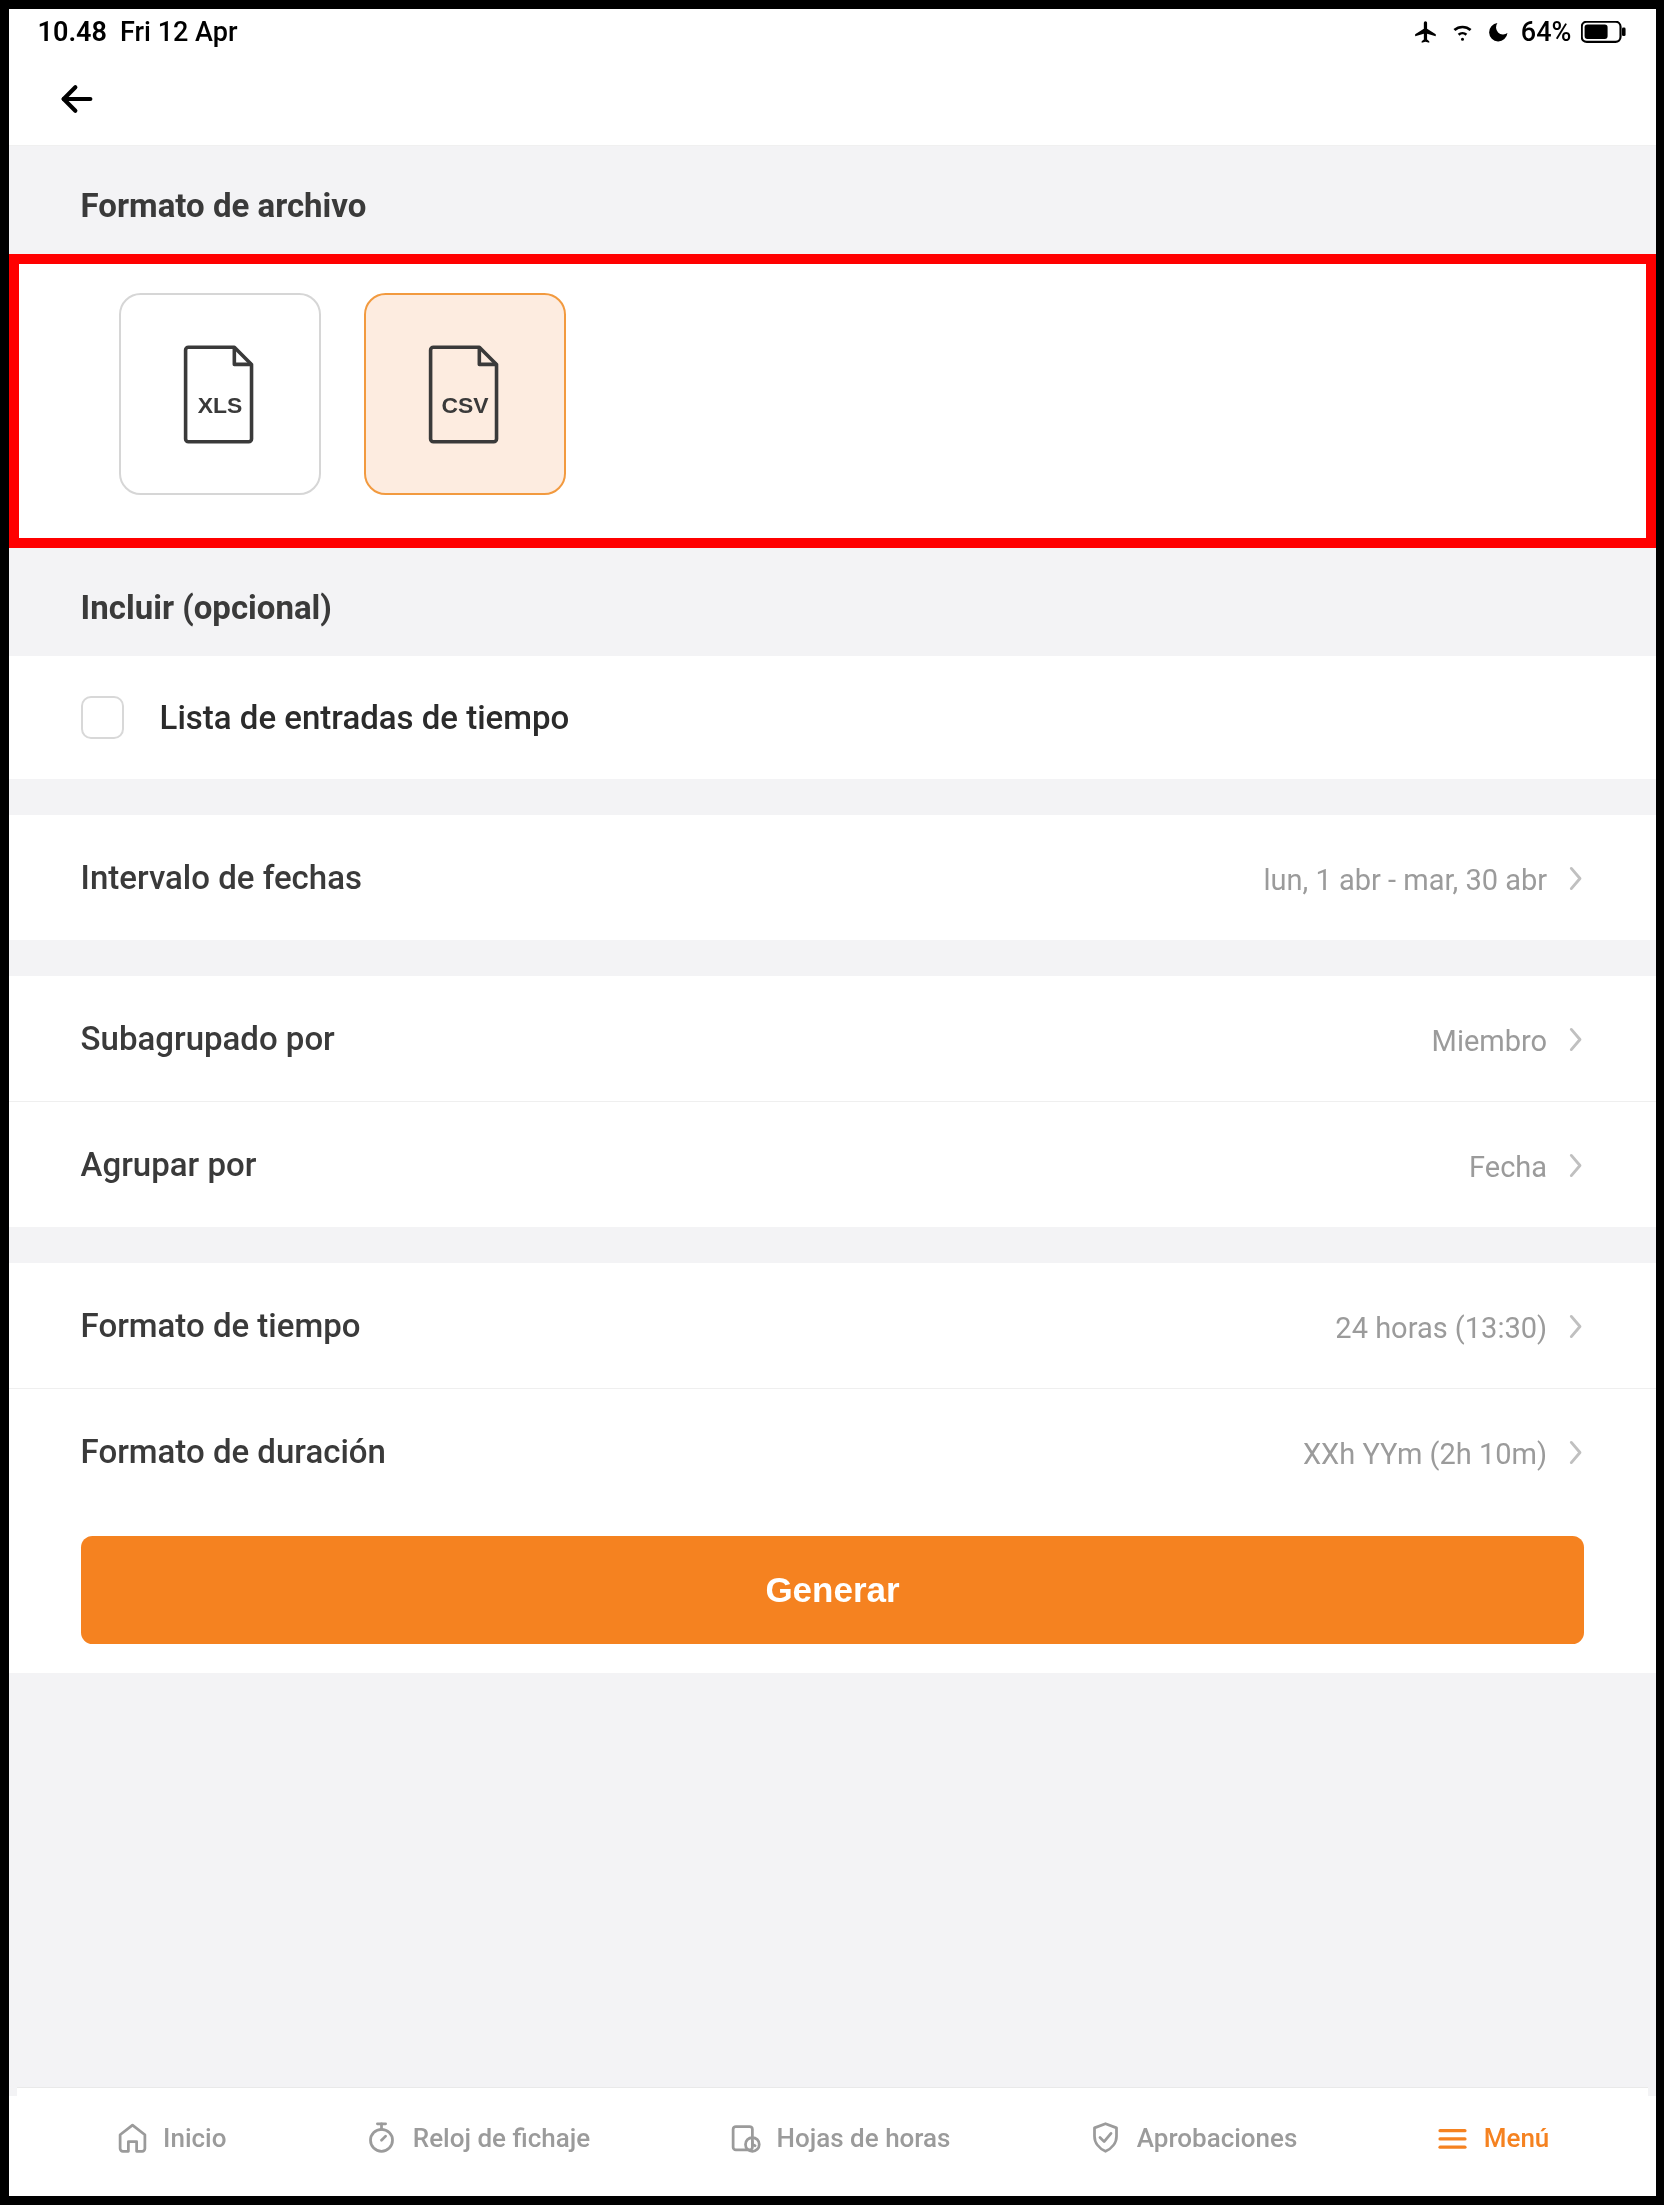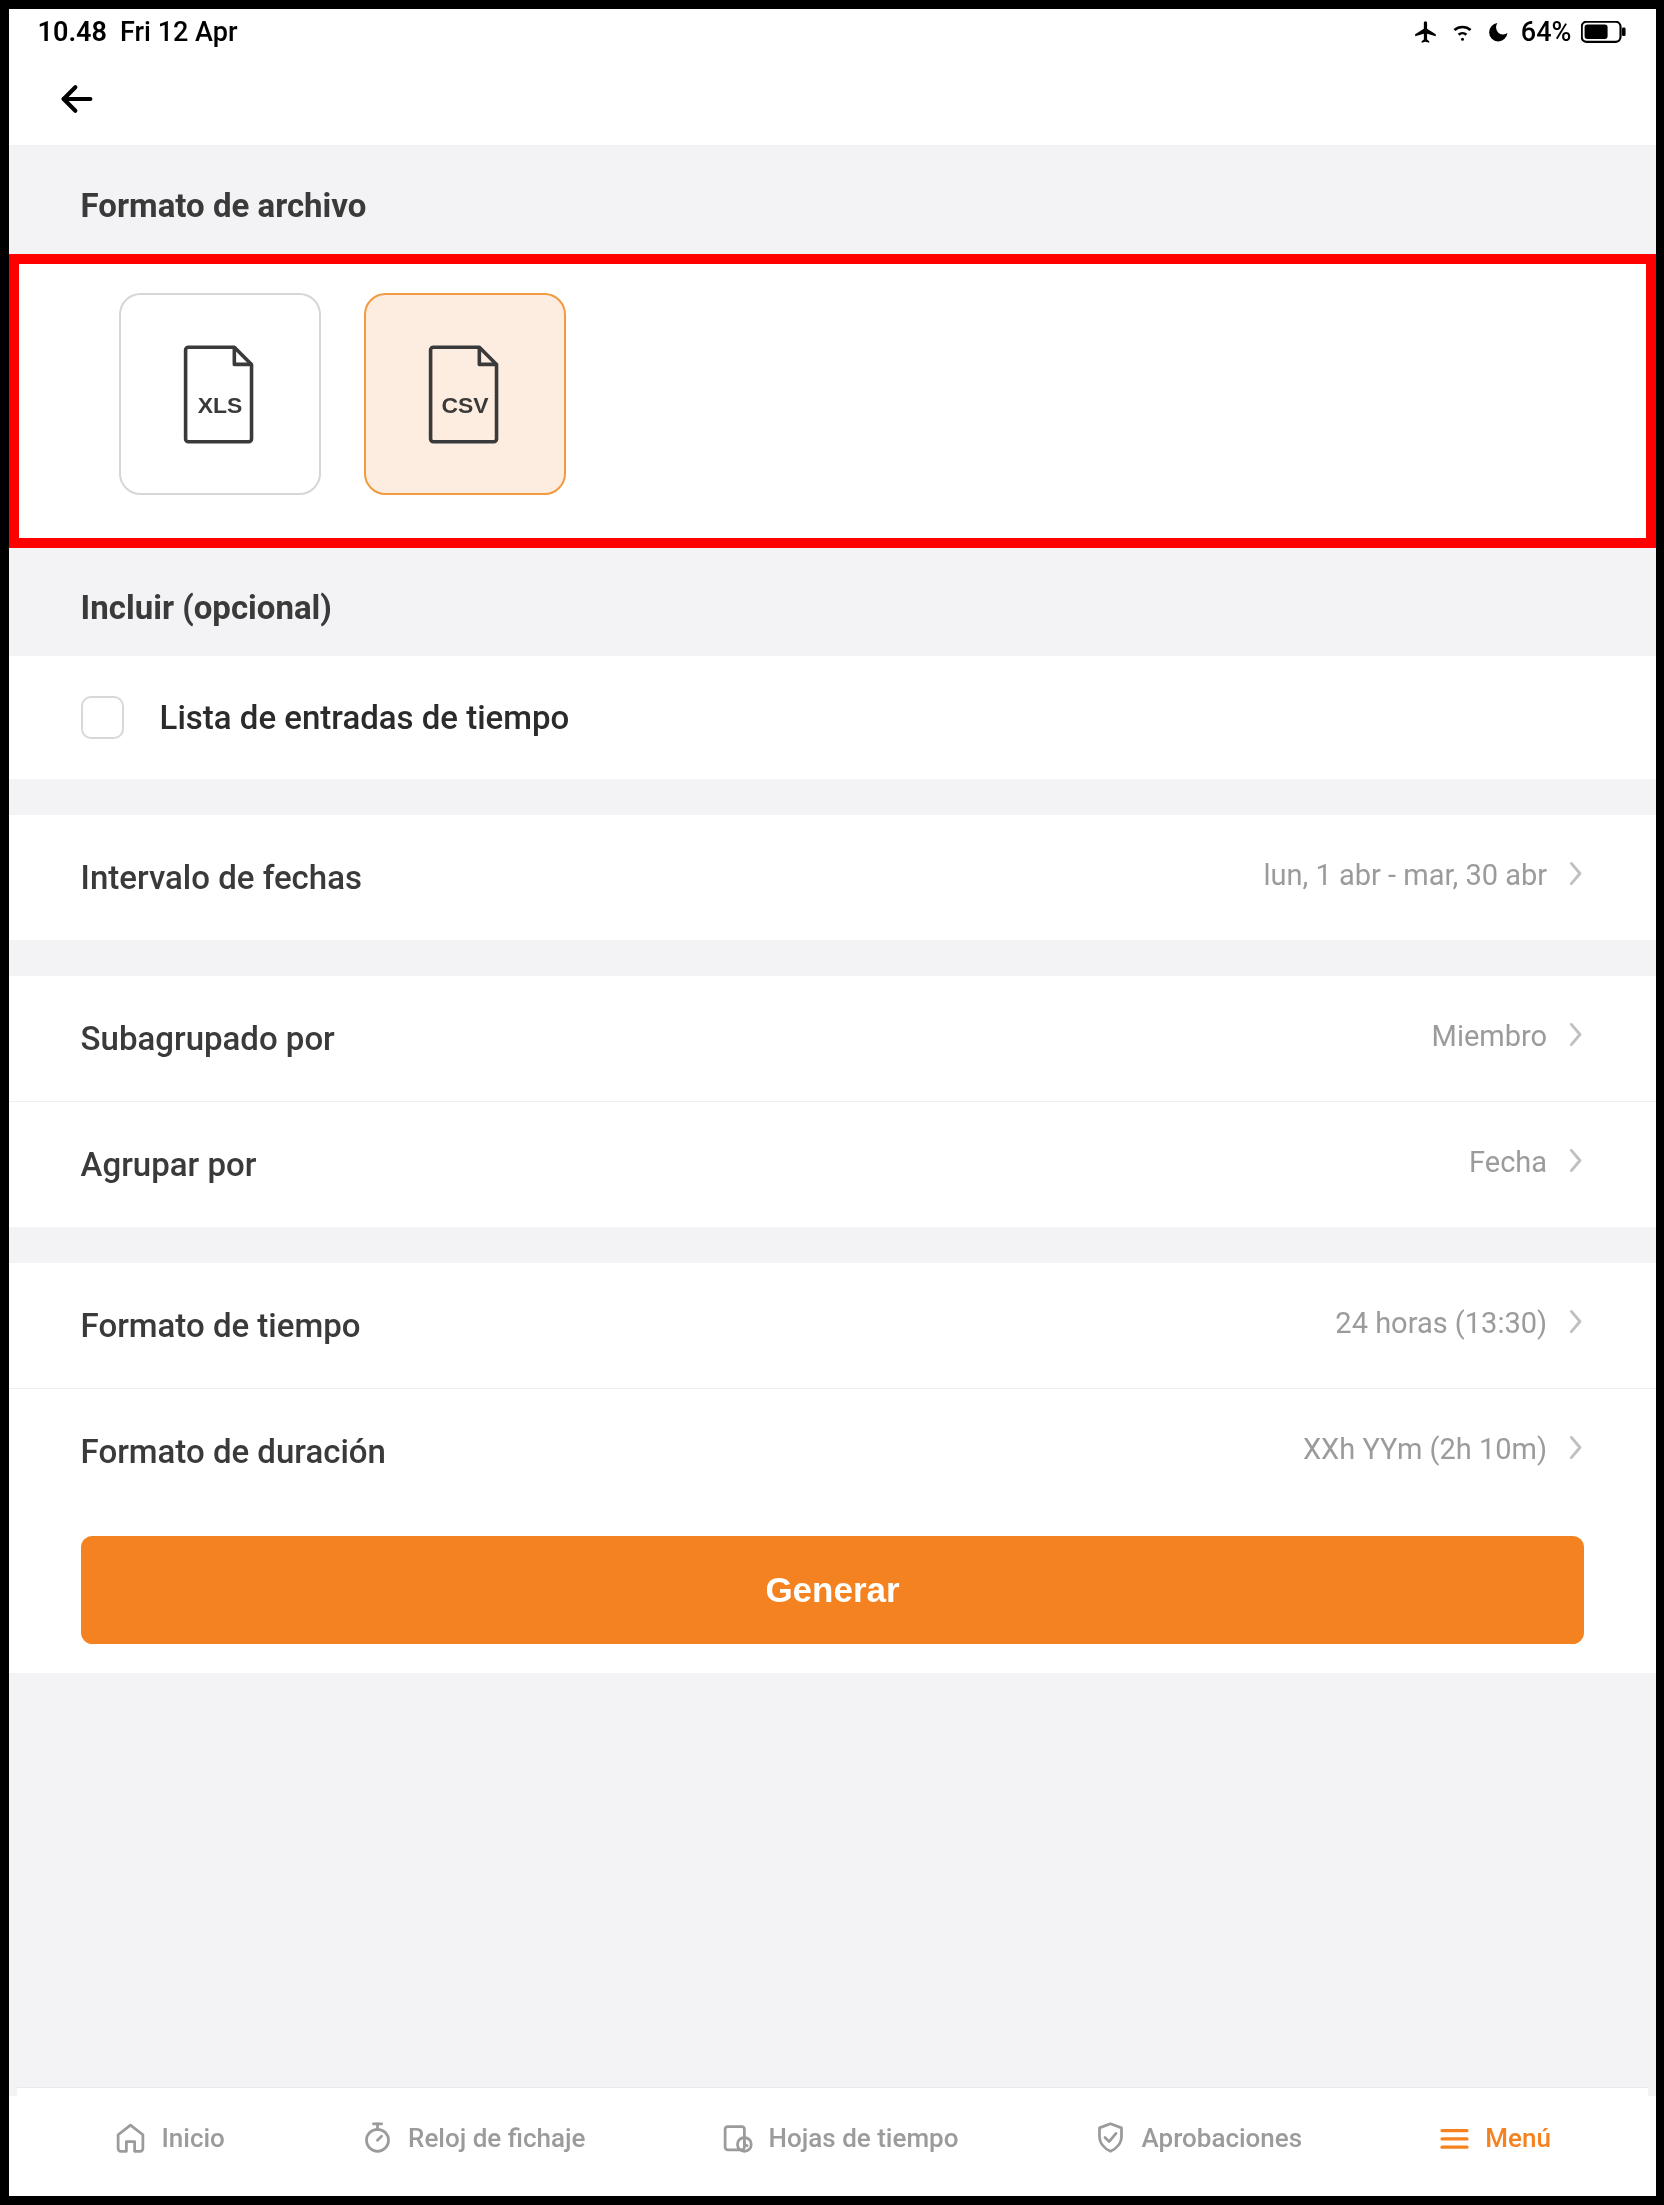--- a/index.html
+++ b/index.html
@@ -60,21 +60,21 @@
     display:flex; align-items:center; gap: 36px; padding: 40px 72px;
   }
   .chk {
     width: 43px; height: 43px; border: 2.2px solid #d8d8d8; border-radius: 10px; background:#fff;
     cursor:pointer;
   }
   .check-label { font-size: 33px; font-weight: 500; color: #2b2b2b; }
 
   
   .list-row {
-    display:flex; align-items:flex-start; justify-content:space-between;
+    display:flex; align-items:flex-end; justify-content:space-between;
     padding: 43px 72px; background:#fff; cursor:pointer;
   }
   .list-row + .list-row { border-top: 1.4px solid #efefef; }
   .row-label { font-size: 33px; font-weight: 500; color: #3a3a3a; }
   .row-value-wrap { display:flex; align-items:center; gap: 20px; }
   .row-value { font-size: 29px; color: #9b9b9b; }
   .chev { color:#c0c0c0; }
 
   .gap { height: 36px; background:#f3f3f5; }
 
@@ -264,21 +264,21 @@
       </div>
       <div class="tab">
         <span>
           <svg width="33" height="33" viewBox="0 0 24 24" fill="none" stroke="#9b9b9b" stroke-width="2" stroke-linecap="round" stroke-linejoin="round">
               <rect x="3" y="4" width="14" height="17" rx="2"></rect>
               <circle cx="17" cy="17" r="5"></circle>
               <line x1="17" y1="15" x2="17" y2="17"></line>
               <line x1="17" y1="17" x2="19" y2="18"></line>
             </svg>
         </span>
-        <span class="tab-label">Hojas de tiempo</span>
+        <span class="tab-label">Hojas de horas</span>
       </div>
       <div class="tab">
         <span>
           <svg width="33" height="33" viewBox="0 0 24 24" fill="none" stroke="#9b9b9b" stroke-width="2" stroke-linecap="round" stroke-linejoin="round">
               <path d="M12 2l8 3v6c0 5-3.5 9-8 11-4.5-2-8-6-8-11V5l8-3z"></path>
               <polyline points="8 12 11 15 16 9"></polyline>
             </svg>
         </span>
         <span class="tab-label">Aprobaciones</span>
       </div>

